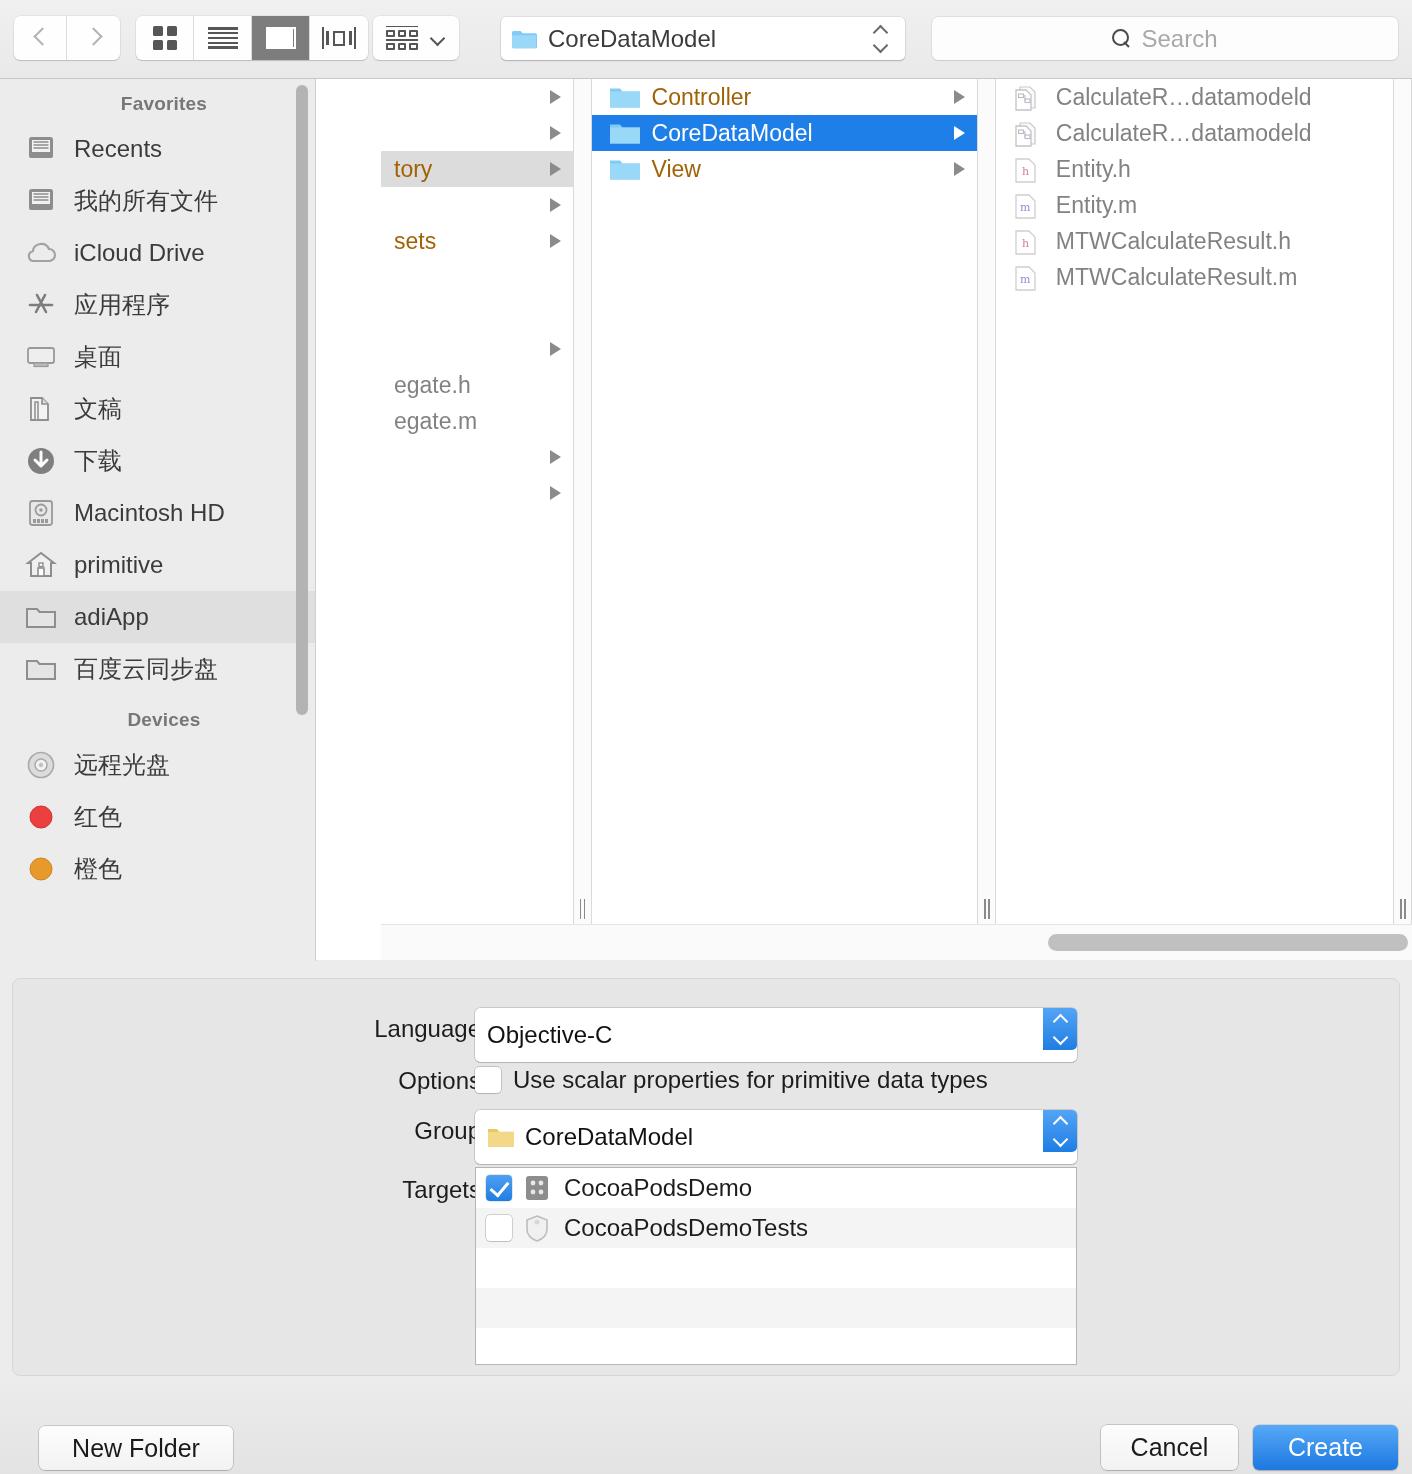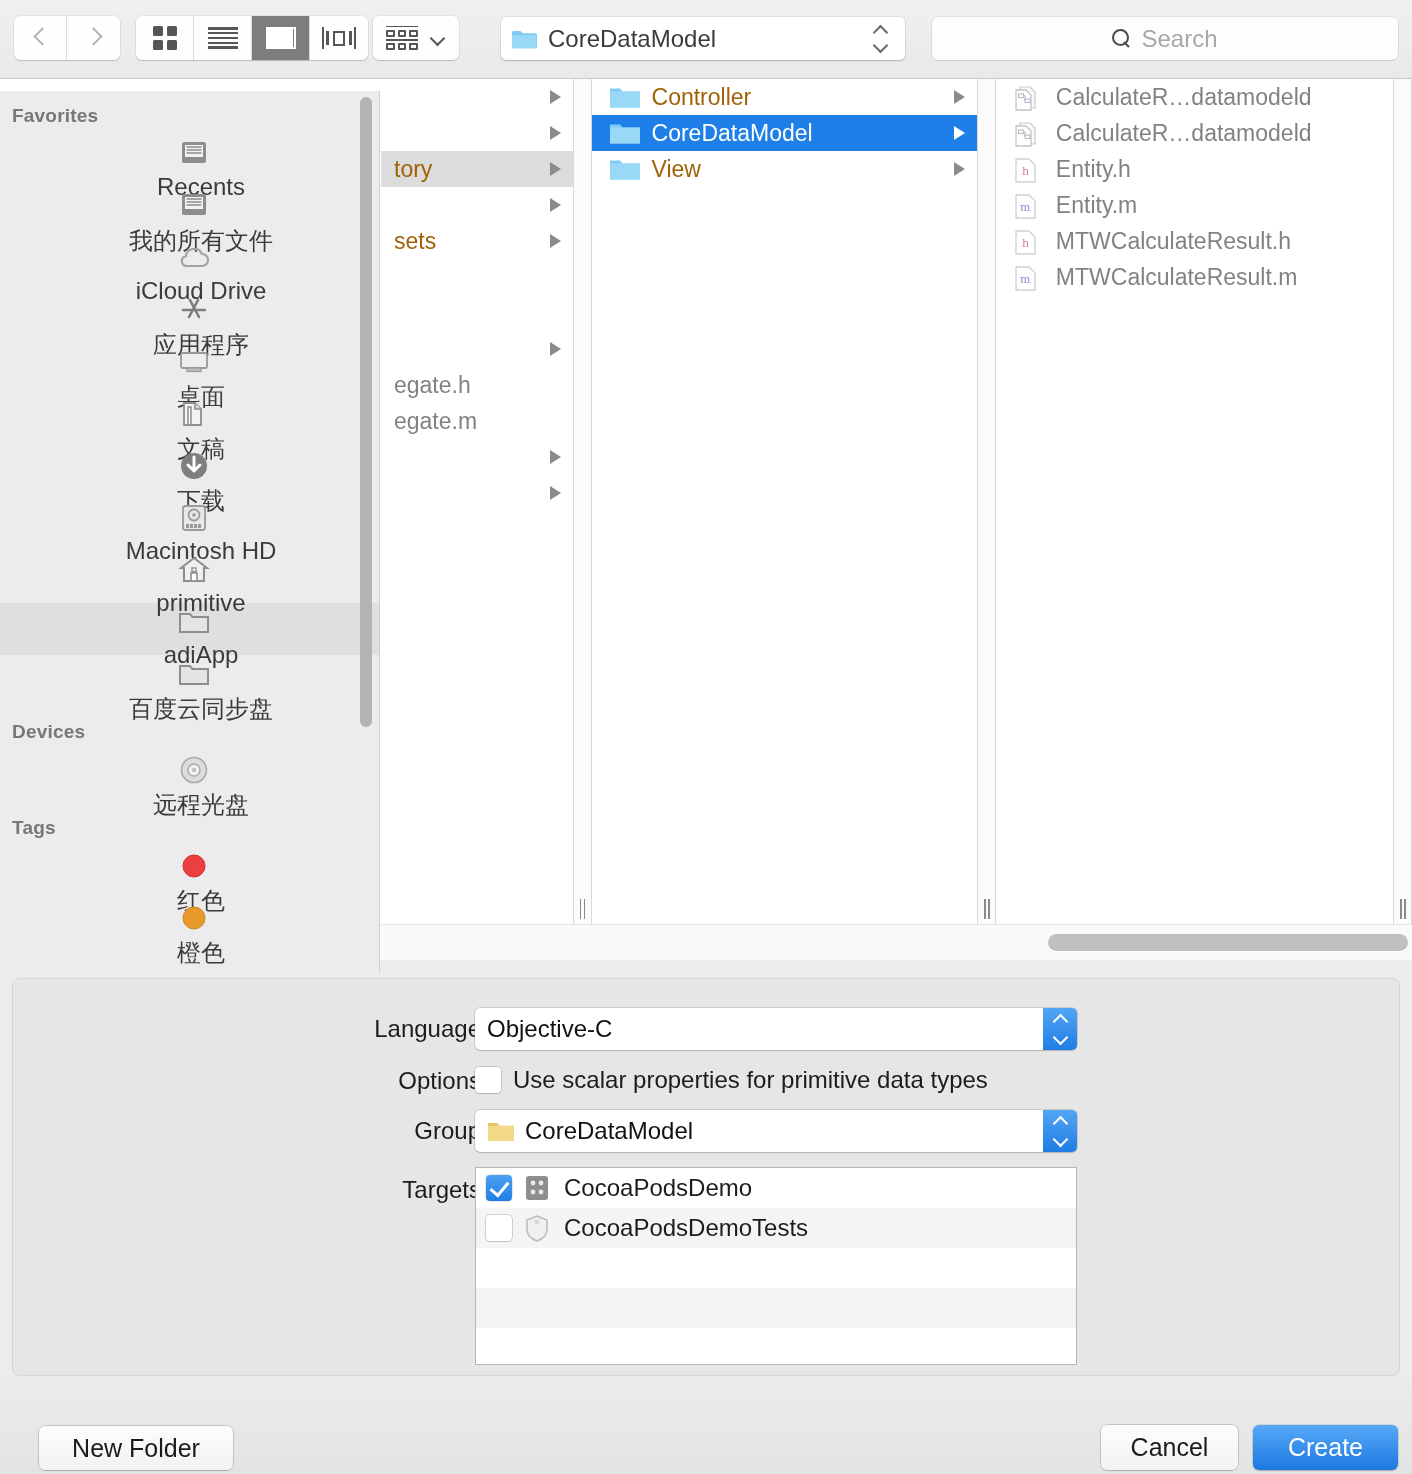--- a/index.html
+++ b/index.html
@@ -78,24 +78,24 @@
   .srch-mag::before { content: ''; position: absolute; left: 0; top: 0; width: 13px; height: 13px;
     border: 2.1px solid #4a4a4a; border-radius: 50%; }
   .srch-mag::after { content: ''; position: absolute; left: 12px; top: 12px; width: 7px; height: 2.1px;
     background: #4a4a4a; transform: rotate(45deg); transform-origin: left center; }
   .srch-ph { font-size: 24px; color: #a8a8a8; }
 
   
   .browser { position: absolute; left: 0; top: 78px; width: 1412px; height: 882px;
     background: #fff; border-top: 1px solid #c8c8c8; }
 
-  .sidebar { position: absolute; left: 0; top: 12px; width: 380px; height: 882px;
-    background: #ececec; overflow: hidden; }
+  .sidebar { position: absolute; left: 0; top: 0; width: 316px; height: 882px;
+    background: #ececec; overflow: hidden; text-align: center; }
   .sb-head { font-size: 19px; font-weight: bold; color: #777; padding: 14px 0 8px 12px; letter-spacing: 0.2px; }
-  .sb-item { height: 52px; display: flex; align-items: center; padding-left: 22px; flex-direction: column; }
+  .sb-item { height: 52px; display: flex; align-items: center; padding-left: 22px; }
   .sb-item.sel { background: #dfdfdf; }
   .sb-item .txt { font-size: 24px; color: #3b3b3b; }
   .sb-ico { width: 38px; height: 34px; margin-right: 14px; display: flex; align-items: center; justify-content: center; flex: 0 0 38px; }
   .sb-scroll { position: absolute; right: 8px; top: 6px; width: 12px; height: 630px;
     background: #b3b3b3; border-radius: 6px; }
   .sb-divider { position: absolute; right: 0; top: 0; width: 1px; height: 882px; background: #cfcfcf; }
 
   .cols { position: absolute; left: 381px; top: 0; right: 0; height: 882px; display: flex; }
   .col { background: #fff; border-right: 1px solid #dadada; position: relative; height: 845px; overflow: hidden; }
   .col1 { width: 196px; }
@@ -126,21 +126,21 @@
     background: #fafafa; border-top: 1px solid #e4e4e4; }
   .hscroll .thumb { position: absolute; left: 667px; top: 9px; right: 4px; height: 17px;
     background: #c0c0c0; border-radius: 9px; }
 
   
   .optpanel { position: absolute; left: 12px; top: 978px; width: 1388px; height: 398px;
     background: #e6e6e6; border-radius: 8px; border: 1px solid #d6d6d6; }
   .frow { position: absolute; display: flex; align-items: center; }
   .flabel { font-size: 24px; color: #1c1c1c; text-align: right; }
 
-  .popupbtn { height: 42px; background: #fff; border-radius: 5px; position: relative;
+  .popupbtn { height: 54px; background: #fff; border-radius: 5px; position: relative;
     box-shadow: 0 0 0 0.5px rgba(0,0,0,0.25), 0 1px 1px rgba(0,0,0,0.1);
     display: flex; align-items: center; padding-left: 12px; }
   .popupbtn .val { font-size: 24px; color: #111; }
   .bluestep { position: absolute; right: 0; top: 0; width: 34px; height: 42px;
     background: linear-gradient(to bottom, #53a5f5 0%, #1f7de3 100%);
     border-radius: 0 5px 5px 0; display: flex; flex-direction: column;
     align-items: center; justify-content: center; gap: 5px; }
   .bluestep .au, .bluestep .ad { width: 11px; height: 11px; }
   .bluestep .au { border-left: 2.4px solid #fff; border-top: 2.4px solid #fff; transform: rotate(45deg); }
   .bluestep .ad { border-right: 2.4px solid #fff; border-bottom: 2.4px solid #fff; transform: rotate(45deg); }
@@ -403,21 +403,20 @@
         <span class="sb-ico">
           <svg width="30" height="30" viewBox="0 0 30 30">
               <circle cx="15" cy="15" r="12.5" fill="#dcdcdc" stroke="#aaa" stroke-width="1.6"></circle>
               <circle cx="15" cy="15" r="6" fill="#f2f2f2" stroke="#aaa" stroke-width="1.5"></circle>
               <circle cx="15" cy="15" r="2.2" fill="#c0c0c0"></circle>
             </svg>
         </span>
         <span class="txt">远程光盘</span>
       </div>
 
-      <div class="sb-head">Tags</div>
 
       <div class="sb-item">
         <span class="sb-ico">
           <svg width="26" height="26" viewBox="0 0 26 26">
               <circle cx="13" cy="13" r="11" fill="#ec4040" stroke="#cf3333" stroke-width="1"></circle>
             </svg>
         </span>
         <span class="txt">红色</span>
       </div>
 

